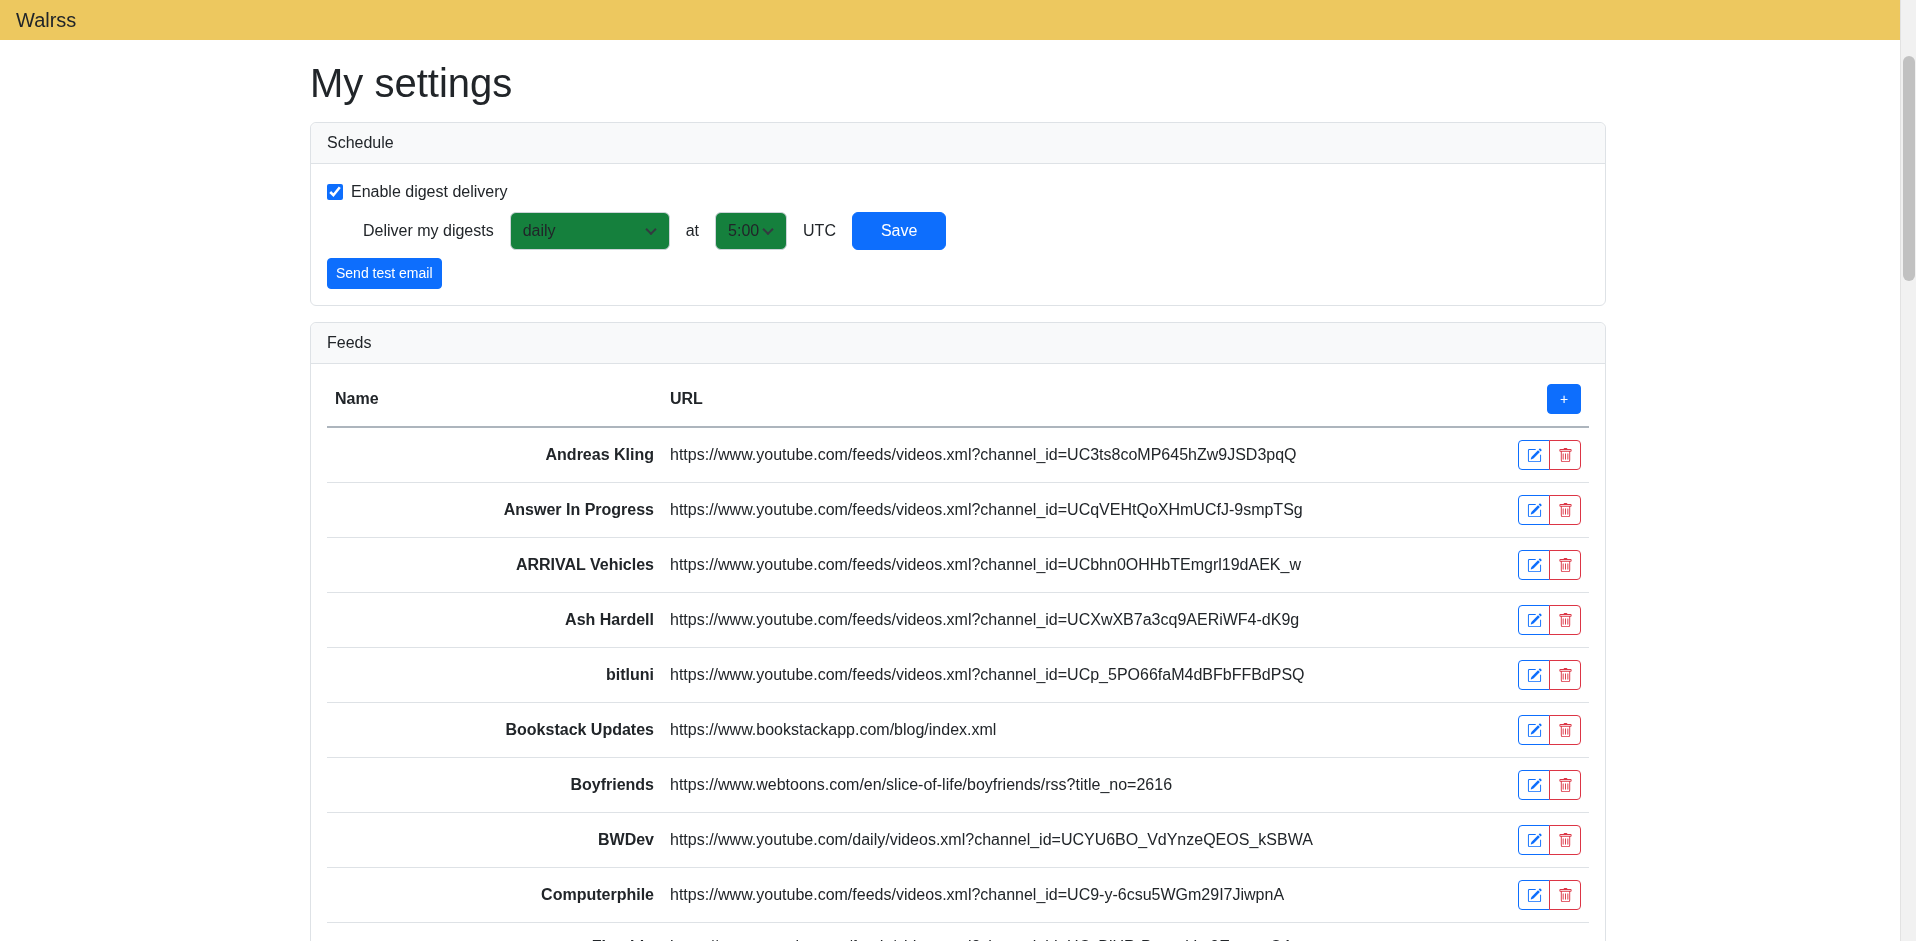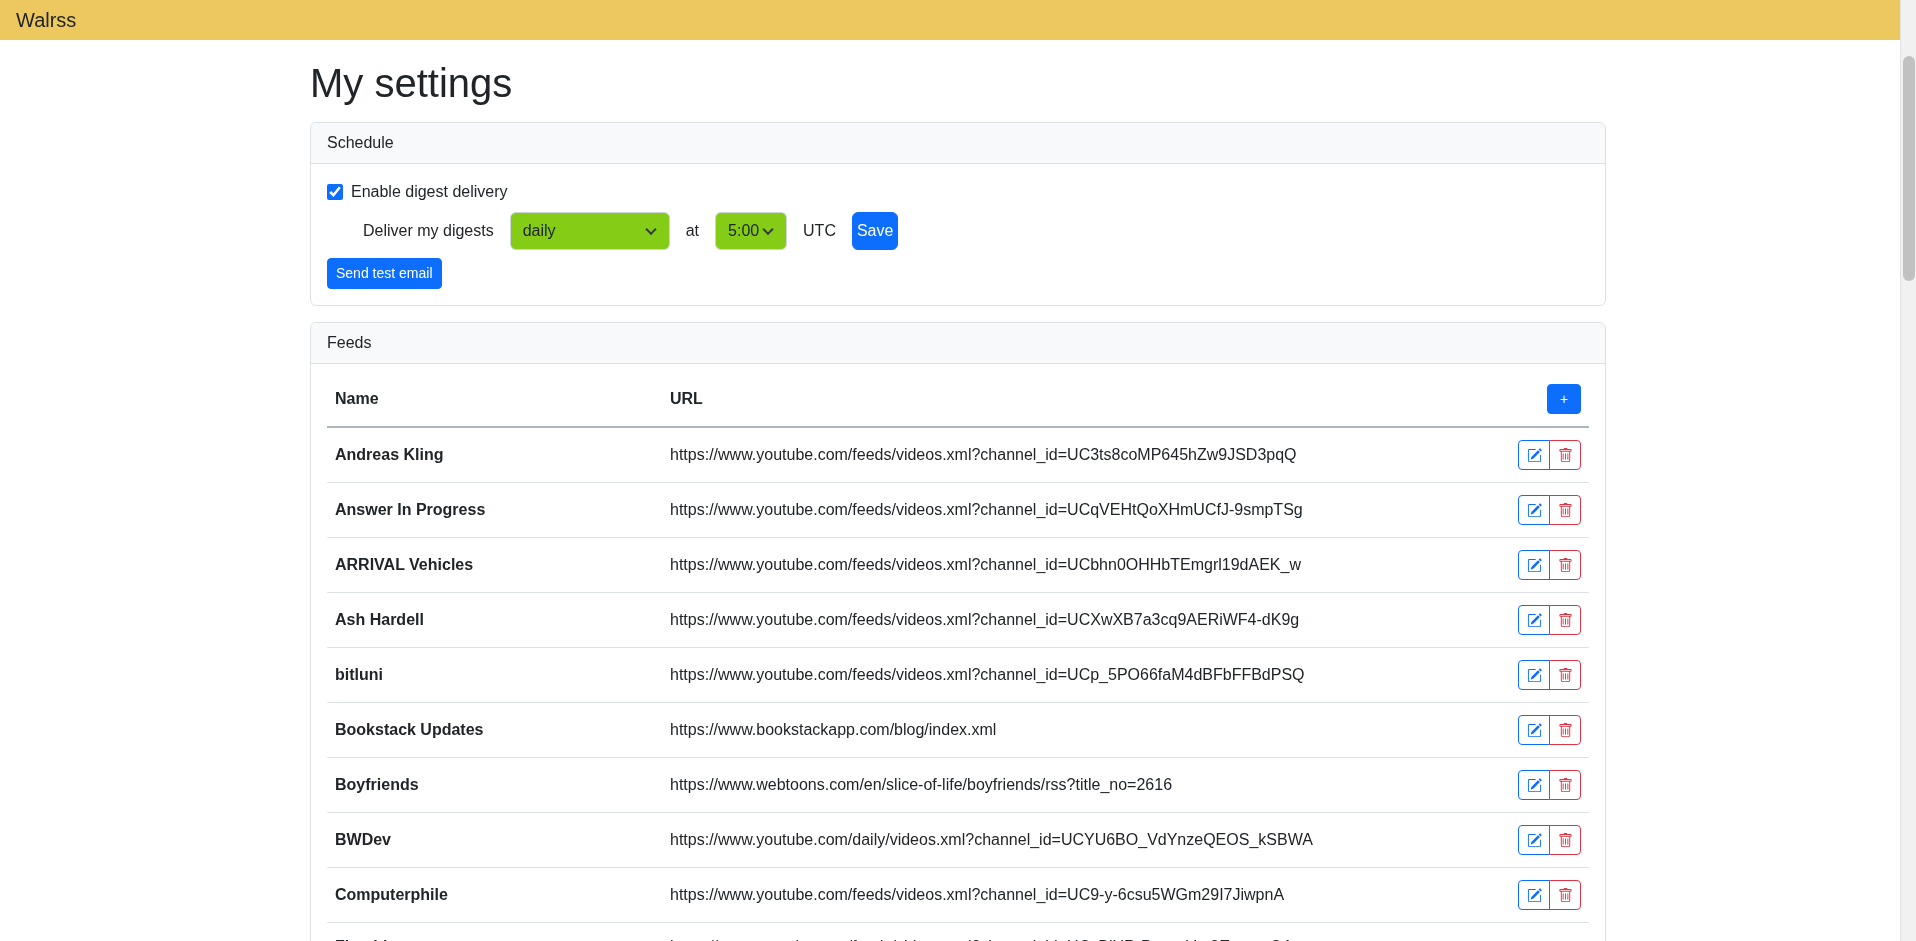--- a/index.html
+++ b/index.html
@@ -73,21 +73,21 @@
     margin-left: 36px;
   }
   .select {
     position: relative;
     border: 1px solid #ced4da;
     border-radius: 6px;
     height: 38px;
     display: inline-flex;
     align-items: center;
     padding: 0 20px 0 12px;
-    background: #84cc16;
+    background: #15803d;
     cursor: pointer;
   }
   .select.freq { width: 160px; }
   .select.time { width: 72px; }
   .select .chev {
     position: absolute;
     right: 14px;
     top: 50%;
     width: 8px;
     height: 8px;
@@ -97,42 +97,42 @@
   }
 
   .btn {
     display: inline-flex;
     align-items: center;
     justify-content: center;
     border: 1px solid transparent;
     border-radius: 6px;
     font-family: inherit;
     font-size: 16px;
-    padding: 6px 4px;
+    padding: 6px 28px;
     cursor: pointer;
     background: none;
     line-height: 24px;
   }
   .btn-primary { background: #0d6efd; border-color: #0d6efd; color: #fff; }
   .btn-sm { font-size: 14px; padding: 4px 8px; border-radius: 4px; line-height: 21px; }
 
   
   table { width: 100%; border-collapse: collapse; }
   th, td {
     text-align: left;
     padding: 12px 8px;
     vertical-align: middle;
     border-bottom: 1px solid #dee2e6;
     line-height: 24px;
     margin-left: 8px;
   }
   thead th { border-bottom: 2px solid #adb5bd; }
   .col-name { width: 335px; }
   .col-actions { width: 90px; }
-  td.feed-name { font-weight: bold; }
+  td.feed-name { font-weight: bold; text-align: right; }
   td.feed-actions, th.col-actions { text-align: right; }
 
   .btn-add {
     background: #0d6efd;
     border: 1px solid #0d6efd;
     color: #fff;
     border-radius: 4px;
     font-size: 14px;
     width: 34px;
     height: 30px;

